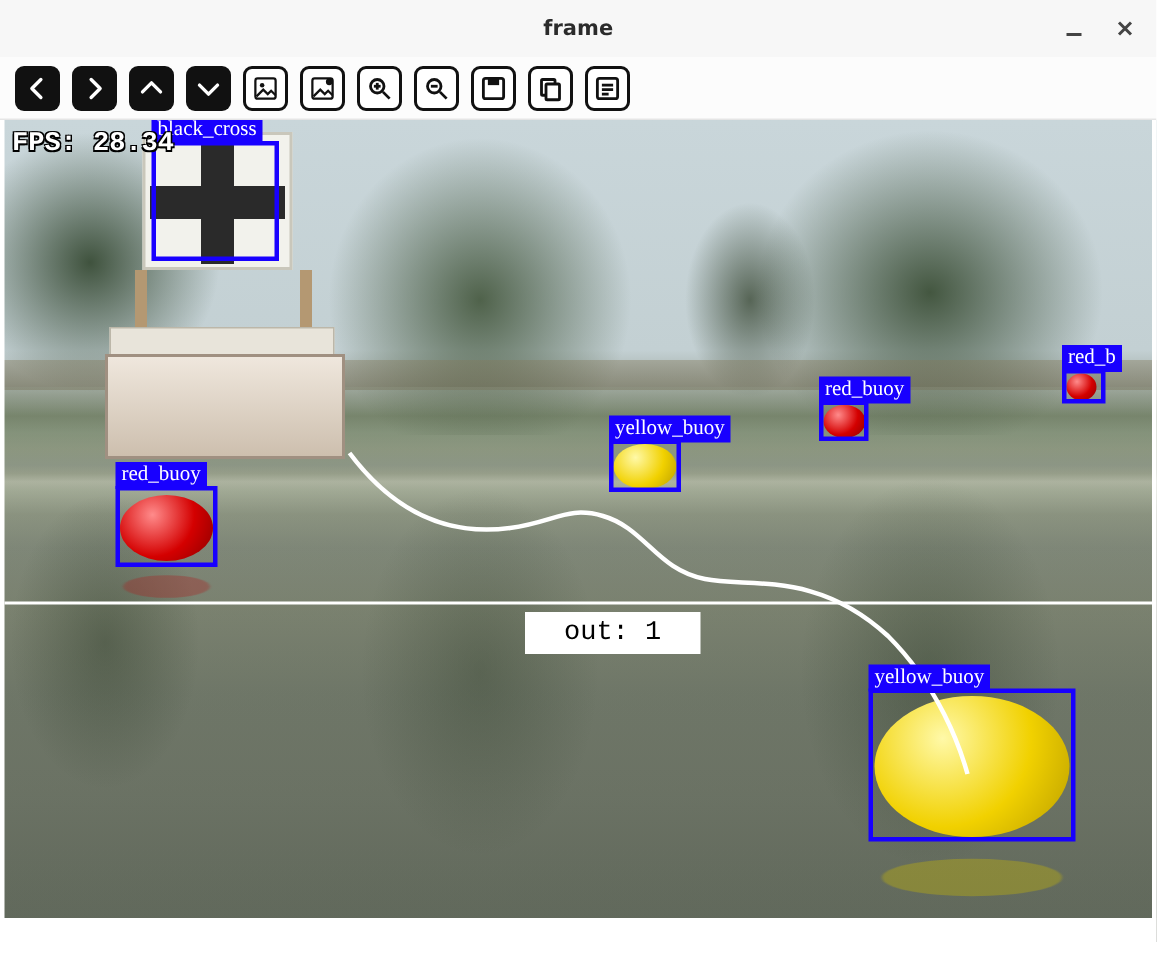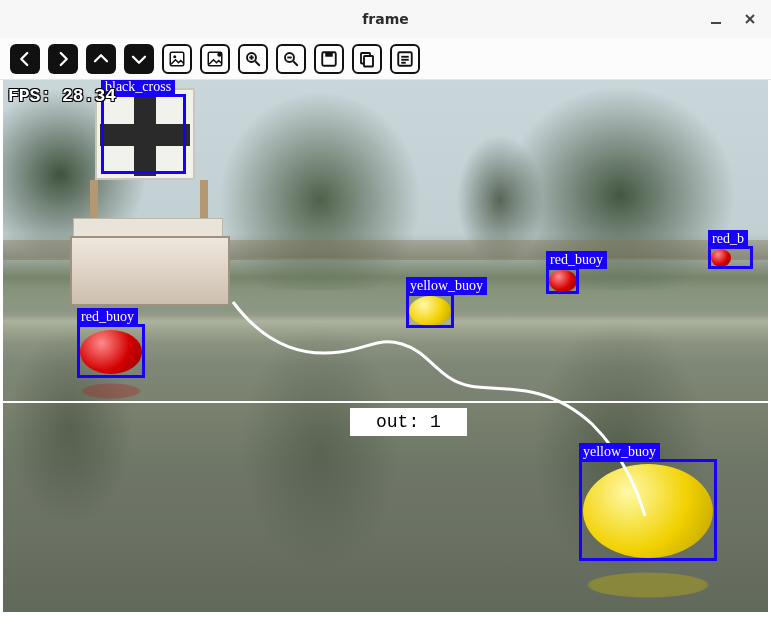--- a/index.html
+++ b/index.html
@@ -396,21 +396,21 @@
   </div>
   <div class="det" style="left:77px; top:244px; width:68px; height:54px;">
     <span class="lbl">red_buoy</span>
   </div>
   <div class="det" style="left:406px; top:213px; width:48px; height:35px;">
     <span class="lbl">yellow_buoy</span>
   </div>
   <div class="det" style="left:546px; top:187px; width:33px; height:27px;">
     <span class="lbl">red_buoy</span>
   </div>
-  <div class="det" style="left:708px; top:166px; width:45px; height:23px;">
+  <div class="det" style="left:708px; top:166px; width:29px; height:23px;">
     <span class="lbl">red_b</span>
   </div>
   <div class="det" style="left:579px; top:379px; width:138px; height:102px;">
     <span class="lbl">yellow_buoy</span>
   </div>
 
   <div class="fps">FPS: 28.34</div>
   <div class="outbox" style="left:350px; top:328px;">out: 1</div>
 
   <div class="frame-bottom-bar"></div>

